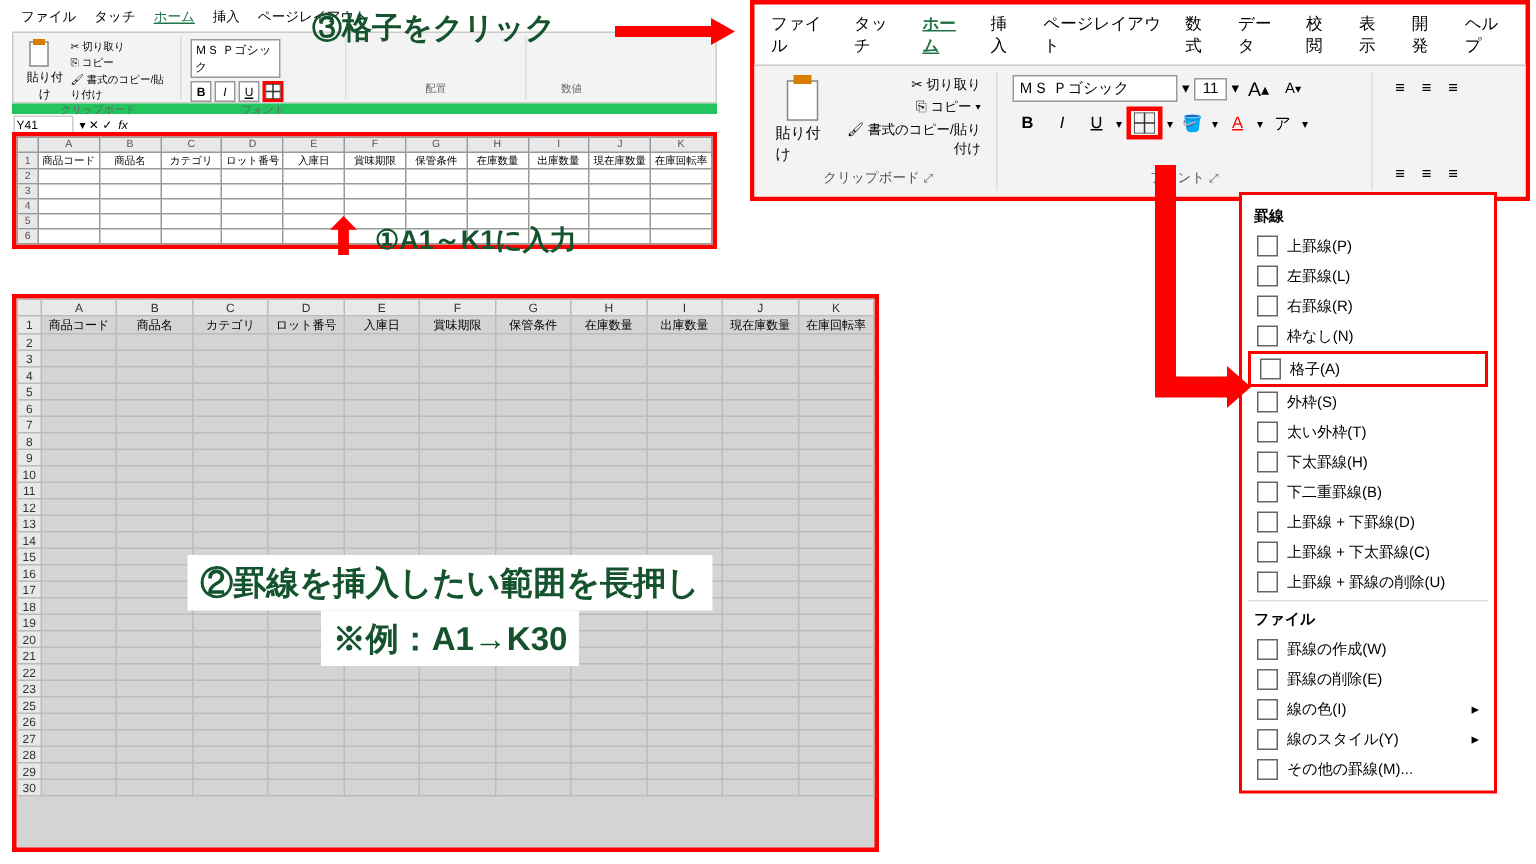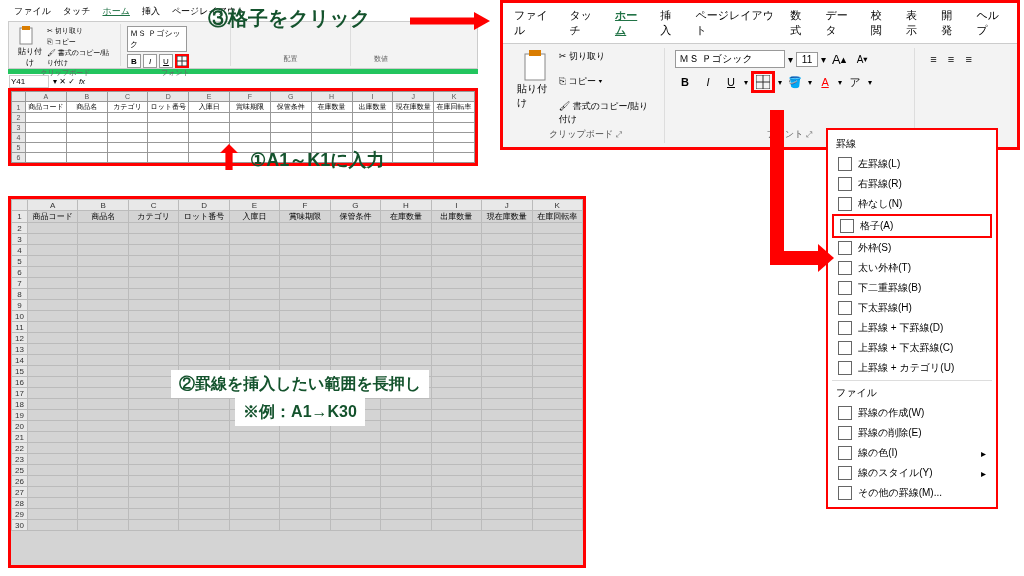--- a/index.html
+++ b/index.html
@@ -15,71 +15,71 @@
 .sgroup-label { text-align: center; color: #666; font-size: 7px; }
 .clip-items { display: flex; gap: 4px; align-items: flex-start; }
 .paste-btn { text-align: center; font-size: 8px; }
 .clip-col { display: flex; flex-direction: column; gap: 1px; font-size: 7px; }
 .font-box { border: 1px solid #999; background: #fff; padding: 1px 2px; font-size: 8px; width: 60px; }
 .font-row { display: flex; gap: 2px; align-items: center; }
 .btn-icon { width: 14px; height: 14px; border: 1px solid #999; background: #fff; display: inline-flex; align-items: center; justify-content: center; font-size: 8px; }
 .border-highlight { border: 2px solid red !important; }
 
 
-.formula-bar { display: flex; align-items: center; gap: 4px; font-size: 8px; padding: 1px; border-top: 5px solid #22c55e; }
+.formula-bar { display: flex; align-items: center; gap: 4px; font-size: 8px; padding: 1px; border-top: 7px solid #22c55e; }
 .cell-ref { border: 1px solid #ccc; width: 40px; padding: 1px; }
 
 
 .mini-sheet { position: absolute; left: 8px; top: 88px; width: 470px; border: 3px solid red; background: #fff; }
 .sheet-table { border-collapse: collapse; width: 100%; table-layout: fixed; }
 .sheet-table th, .sheet-table td { border: 1px solid #999; font-size: 7px; text-align: center; height: 10px; overflow: hidden; }
 .sheet-table th { background: #e8e8e8; color: #555; font-weight: normal; }
 .sheet-table .rownum { width: 14px; background: #e8e8e8; }
 
 
 .big-ribbon { position: absolute; left: 500px; top: 0; width: 520px; border: 3px solid red; background: #fff; }
 .big-tabs { display: flex; gap: 10px; padding: 3px 8px; font-size: 11px; }
 .big-tabs span { padding: 2px 3px; }
 .big-tabs .active { text-decoration: underline; color: #217346; font-weight: bold; }
 .big-groups { display: flex; background: #f3f3f3; border-top: 1px solid #ccc; padding: 4px; }
 .bgroup { border-right: 1px solid #ddd; padding: 2px 10px; display: flex; flex-direction: column; justify-content: space-between; }
 .bgroup-label { text-align: center; color: #555; font-size: 9px; margin-top: 2px; }
 .bclip-items { display: flex; gap: 6px; }
 .bpaste { display: flex; flex-direction: column; align-items: center; font-size: 10px; }
-.bclip-col { display: flex; flex-direction: column; gap: 12px; font-size: 9px; }
+.bclip-col { display: flex; flex-direction: column; gap: 2px; font-size: 9px; text-align: right; }
 .bfont-row { display: flex; gap: 3px; align-items: center; margin-bottom: 3px; }
 .bfont-name { border: 1px solid #999; background: #fff; padding: 1px 3px; font-size: 10px; width: 110px; }
 .bfont-size { border: 1px solid #999; background: #fff; padding: 1px 3px; width: 22px; text-align: center; }
 .bbtn { width: 20px; height: 18px; display: inline-flex; align-items: center; justify-content: center; font-size: 11px; border: 1px solid transparent; }
 .border-btn-big { border: 3px solid red !important; width: 24px; height: 22px; }
 .align-group { display: flex; flex-direction: column; gap: 2px; }
 .align-row { display: flex; gap: 1px; }
 .dialog-launcher { font-size: 8px; color: #666; text-align: right; }
 
 
 .borders-menu { position: absolute; left: 826px; top: 128px; width: 172px; background: #fff; border: 2px solid red; padding: 4px; font-size: 10px; }
-.borders-menu .section-title { font-weight: normal; padding: 3px 4px; font-size: 10px; }
+.borders-menu .section-title { font-weight: bold; padding: 3px 4px; font-size: 10px; }
 .borders-menu .menu-item { display: flex; align-items: center; gap: 6px; padding: 3px 6px; }
 .borders-menu .micon { width: 14px; height: 14px; border: 1px solid #666; display: inline-block; }
 .borders-menu hr { border: none; border-top: 1px solid #ddd; margin: 2px 0; }
 .highlighted-item { border: 2px solid red; }
 
 
 .big-sheet { position: absolute; left: 8px; top: 196px; width: 578px; height: 372px; border: 3px solid red; background: #d4d4d4; overflow: hidden; }
 .big-sheet table { border-collapse: collapse; width: 100%; table-layout: fixed; }
 .big-sheet th { background: #e8e8e8; border: 1px solid #bbb; font-size: 8px; height: 11px; font-weight: normal; color: #333; }
 .big-sheet td { border: 1px solid #bbb; height: 11px; font-size: 8px; text-align: center; background: #d4d4d4; }
 .big-sheet .rownum { width: 16px; background: #e8e8e8; text-align: center; }
 .big-sheet tr:first-child td { background: #d4d4d4; }
 
 
 .anno { position: absolute; font-weight: bold; color: #14532d; }
 .anno1 { left: 208px; top: 5px; font-size: 20px; }
 .anno2 { left: 250px; top: 148px; font-size: 18px; }
-.anno3 { left: 55px; top: 370px; font-size: 16px; width: 490px; text-align: center; line-height: 1.5; background: rgba(255,255,255,0.0); }
+.anno3 { left: 55px; top: 370px; font-size: 22px; width: 490px; text-align: center; line-height: 1.5; background: rgba(255,255,255,0.0); }
 .anno3 div { background: #fff; display: inline-block; padding: 2px 8px; }
 .arrow-right { position: absolute; left: 410px; top: 12px; width: 80px; height: 18px; background: red; clip-path: polygon(0 30%, 80% 30%, 80% 0, 100% 50%, 80% 100%, 80% 70%, 0 70%); }
 .arrow-up { position: absolute; left: 220px; top: 144px; width: 18px; height: 26px; background: red; clip-path: polygon(50% 0, 100% 35%, 70% 35%, 70% 100%, 30% 100%, 30% 35%, 0 35%); }
 .arrow-down-right { position: absolute; left: 770px; top: 110px; }
 .adr-v { width: 14px; height: 148px; background: red; }
 .adr-h { position: absolute; top: 141px; left: 0; width: 54px; height: 14px; background: red; }
 .adr-head { position: absolute; top: 134px; left: 48px; width: 0; height: 0; border-left: 16px solid red; border-top: 14px solid transparent; border-bottom: 14px solid transparent; }
 
 svg { display: block; }
 </style>
@@ -329,20 +329,24 @@
       </div>
     </div>
   </div>
 </div>
 
 <div class="borders-menu">
   <div class="section-title">罫線</div>
   <div id="border-items">
       <div class="menu-item">
         <span class="micon"></span>
+        <span>上罫線(P)</span>
+      </div>
+      <div class="menu-item">
+        <span class="micon"></span>
         <span>左罫線(L)</span>
       </div>
       <div class="menu-item">
         <span class="micon"></span>
         <span>右罫線(R)</span>
       </div>
       <div class="menu-item">
         <span class="micon"></span>
         <span>枠なし(N)</span>
       </div>
@@ -353,37 +357,37 @@
       <div class="menu-item">
         <span class="micon"></span>
         <span>外枠(S)</span>
       </div>
       <div class="menu-item">
         <span class="micon"></span>
         <span>太い外枠(T)</span>
       </div>
       <div class="menu-item">
         <span class="micon"></span>
+        <span>下太罫線(H)</span>
+      </div>
+      <div class="menu-item">
+        <span class="micon"></span>
         <span>下二重罫線(B)</span>
       </div>
       <div class="menu-item">
         <span class="micon"></span>
-        <span>下太罫線(H)</span>
-      </div>
-      <div class="menu-item">
-        <span class="micon"></span>
         <span>上罫線 + 下罫線(D)</span>
       </div>
       <div class="menu-item">
         <span class="micon"></span>
         <span>上罫線 + 下太罫線(C)</span>
       </div>
       <div class="menu-item">
         <span class="micon"></span>
-        <span>上罫線 + カテゴリ(U)</span>
+        <span>上罫線 + 罫線の削除(U)</span>
       </div>
     </div>
   <hr>
   <div class="section-title">ファイル</div>
   <div id="border-create-items">
       <div class="menu-item">
         <span class="micon"></span>
         <span>罫線の作成(W)</span>
       </div>
       <div class="menu-item">

